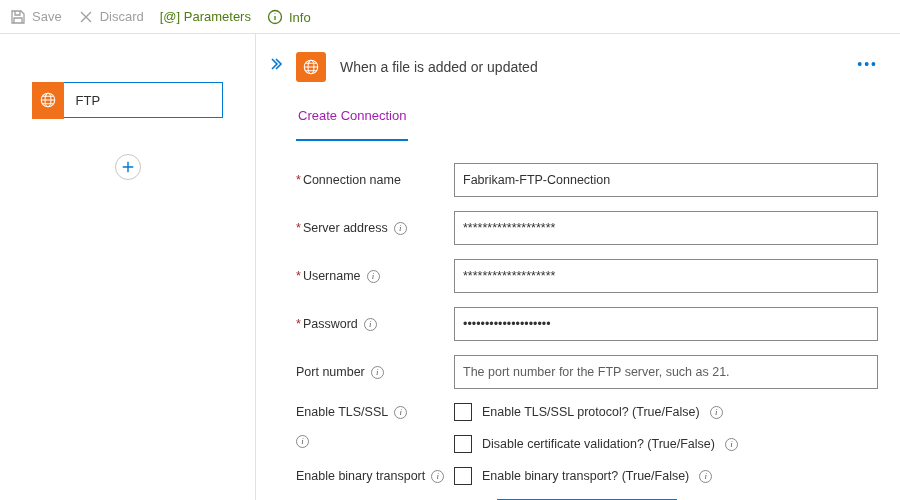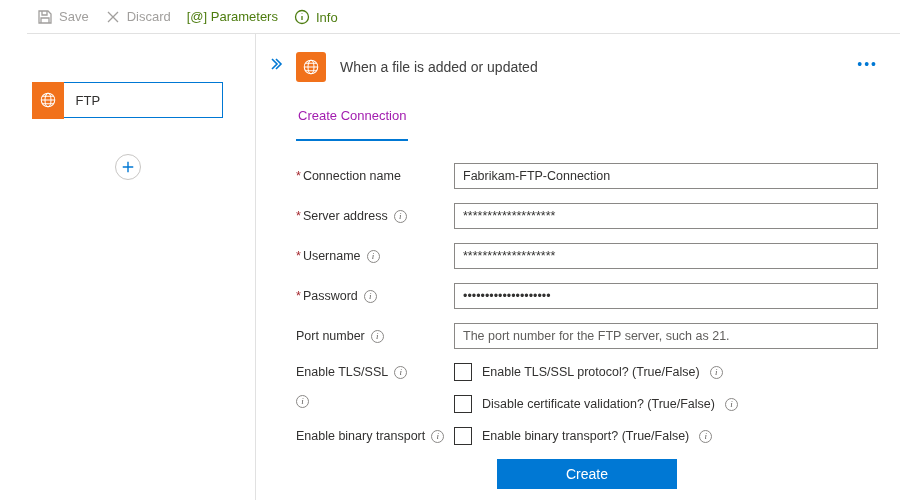--- a/index.html
+++ b/index.html
@@ -14,21 +14,20 @@
   }
   
   .toolbar {
     height: 34px;
     display: flex;
     align-items: center;
     padding: 0 10px;
     gap: 16px;
     border-bottom: 1px solid #e1e1e1;
     color: #605e5c;
-    margin-left: 27px;
   }
   .toolbar-item {
     display: flex;
     align-items: center;
     gap: 6px;
     cursor: pointer;
     font-size: 13px;
   }
   .toolbar-item.disabled { color: #a19f9d; cursor: default; }
   .toolbar-item.blue { color: #4d7c0f; align-items: flex-end; }
@@ -160,21 +159,21 @@
     line-height: 1.3;
   }
   .form-label .req { color: #a4262c; margin-right: 2px;}
   .info-ic {
     width:13px;height:13px;border:1px solid #8a8886;border-radius:50%;
     display:inline-flex;align-items:center;justify-content:center;
     font-size:9px;color:#605e5c;font-style:italic;font-family:serif;line-height:1;
   }
   .form-input {
     flex:1;
-    height: 26px;
+    height: 34px;
     border: 1px solid #8a8886;
     padding: 0 8px;
     font-size: 12.5px;
     font-family: inherit;
     color: #323130;
     background:#fff;
   }
   .form-input::placeholder { color: #605e5c; }
   .check-wrap {
     display:flex;align-items:center;gap:10px;font-size:12.5px;color:#323130;

